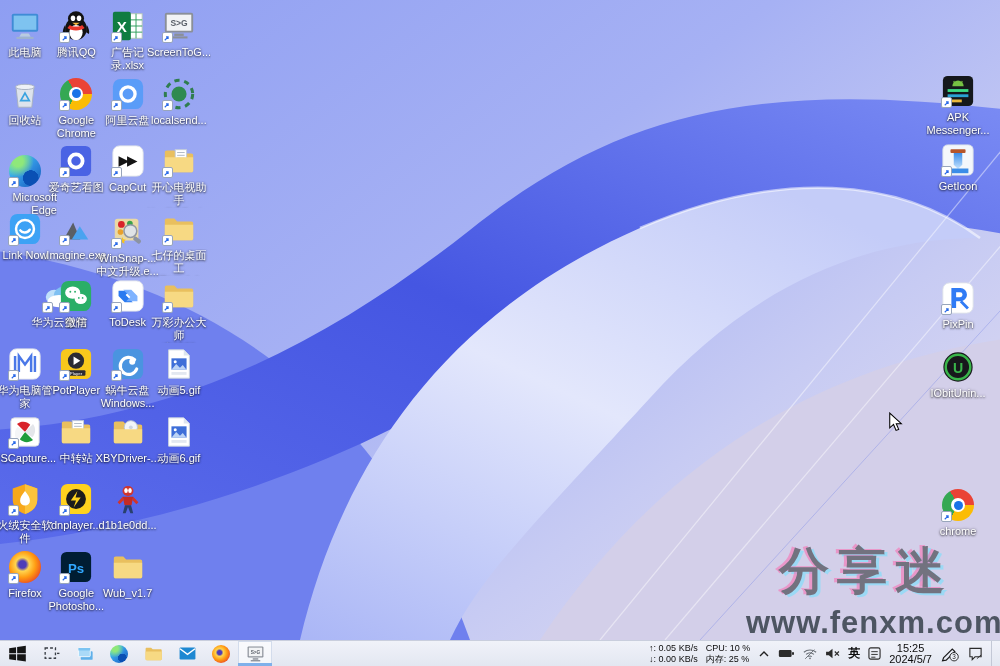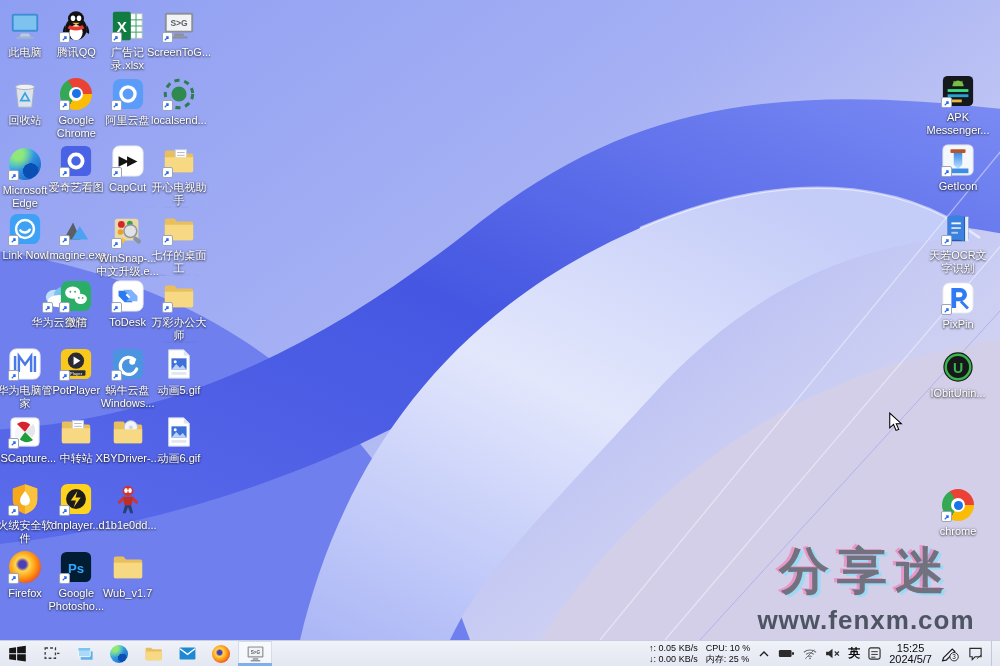--- a/index.html
+++ b/index.html
@@ -23,21 +23,21 @@
   .ffx{background:radial-gradient(circle at 42% 42%,#4d3db8 0 14%,#ffd54f 26%,#ff9b12 50%,#ee5a22 72%,#bf3112 100%);}
   .sc{position:absolute;left:1px;bottom:1px;width:11px;height:11px;background:#fff;
       border:1px solid #98a5bb;border-radius:2px;box-sizing:border-box;display:flex;align-items:center;justify-content:center;}
   .sc svg{width:8px;height:8px;}
   .lbl{margin:2px 0 0 -8px;width:64px;font-size:11px;line-height:13px;color:#fff;white-space:pre-line;
        text-shadow:0 1px 2px rgba(0,0,0,.7),0 0 3px rgba(0,0,0,.45);max-height:27px;overflow:hidden;}
   
   .wm{position:absolute;right:14px;top:538px;width:240px;text-align:center;pointer-events:none;}
   .wm-t{font-size:50px;font-weight:bold;letter-spacing:8px;color:#72727f;
         text-shadow:-3px -1px 0 rgba(255,96,170,.5),3px 2px 0 rgba(110,225,255,.55);}
-  .wm-u{font-size:26px;font-weight:bold;color:#4d5562;margin-top:0px;letter-spacing:1px;}
+  .wm-u{font-size:31px;font-weight:bold;color:#4d5562;margin-top:0px;letter-spacing:1px;}
   
   .tb{position:absolute;left:0;right:0;bottom:0;height:26px;display:flex;align-items:stretch;
       background:linear-gradient(#f0f2f9,#e3e7f1);border-top:1px solid #c9cedd;box-sizing:border-box;}
   .tbtn{width:34px;display:flex;align-items:center;justify-content:center;}
   .tbtn svg{width:19px;height:19px;}
   .tbtn.active{background:rgba(255,255,255,.6);box-shadow:inset 0 -3px 0 #7fb0ea,inset 0 0 0 1px #d3dcec;}
   .tray{margin-left:auto;display:flex;align-items:center;gap:8px;padding:0 2px 0 4px;font-size:9px;color:#0b0b0b;}
   .t2{display:flex;flex-direction:column;justify-content:center;line-height:10.5px;}
   .t2 span{white-space:nowrap;}
   .clock{text-align:center;align-items:center;font-size:11px;}
@@ -204,21 +204,21 @@
             <circle cx="18" cy="18" r="8" fill="#2f8a50"></circle>
           </svg>
           <span class="sc">
             <svg viewBox="0 0 10 10">
               <path d="M2.2 7.8l3.6-3.6M3.8 3.6h2.6v2.6" stroke="#2a6ae8" stroke-width="1.4" fill="none"></path>
             </svg>
           </span>
         </div>
         <div class="lbl">localsend...</div>
       </div>
-      <div class="dicon" style="left: 1px; top: 146px;">
+      <div class="dicon" style="left: 1px; top: 153px; text-align: right;">
         <div class="ic">
           <span class="ball edg"></span>
           <span class="sc">
             <svg viewBox="0 0 10 10">
               <path d="M2.2 7.8l3.6-3.6M3.8 3.6h2.6v2.6" stroke="#2a6ae8" stroke-width="1.4" fill="none"></path>
             </svg>
           </span>
         </div>
         <div class="lbl">Microsoft
 Edge</div>
@@ -633,39 +633,20 @@
             <path d="M13.5 10.5h9V23l-4.5 4.5L13.5 23z" fill="url(#gi)"></path>
             <rect x="7" y="27" width="22" height="5" fill="#3b8de8"></rect>
           </svg>
           <span class="sc">
             <svg viewBox="0 0 10 10">
               <path d="M2.2 7.8l3.6-3.6M3.8 3.6h2.6v2.6" stroke="#2a6ae8" stroke-width="1.4" fill="none"></path>
             </svg>
           </span>
         </div>
         <div class="lbl">GetIcon</div>
-      </div>
-      <div class="dicon" style="left: 934px; top: 211px;">
-        <div class="ic">
-          <svg viewBox="0 0 36 36">
-            <path d="M7 5h19c1.7 0 3 1.3 3 3v20c0 1.7-1.3 3-3 3H7z" fill="#2457a8"></path>
-            <path d="M25.5 5H29v26h-3.5z" fill="#e8eef8"></path>
-            <path d="M7 5v26c6-2 11.5-2 17.5 0V5c-6-2-11.5-2-17.5 0z" fill="#3b82e0"></path>
-            <rect x="11" y="11" width="10" height="2" fill="#fff" opacity=".95"></rect>
-            <rect x="11" y="16" width="10" height="2" fill="#fff" opacity=".75"></rect>
-            <rect x="11" y="21" width="7" height="2" fill="#fff" opacity=".6"></rect>
-          </svg>
-          <span class="sc">
-            <svg viewBox="0 0 10 10">
-              <path d="M2.2 7.8l3.6-3.6M3.8 3.6h2.6v2.6" stroke="#2a6ae8" stroke-width="1.4" fill="none"></path>
-            </svg>
-          </span>
-        </div>
-        <div class="lbl">天若OCR文
-字识别</div>
       </div>
       <div class="dicon" style="left: 934px; top: 280px;">
         <div class="ic">
           <svg viewBox="0 0 36 36">
             <rect x="2" y="2" width="32" height="32" rx="7" fill="#fff" stroke="#dfe3ea"></rect>
             <path d="M11 7.5h9.5a7 7 0 0 1 0 14H16v7h-5z" fill="#2f7bf5"></path>
             <path d="M16 12h4.2a2.6 2.6 0 0 1 0 5.2H16z" fill="#fff"></path>
             <path d="M21 21.5l7.5 7.5" stroke="#2f7bf5" stroke-width="3"></path>
           </svg>
           <span class="sc">

